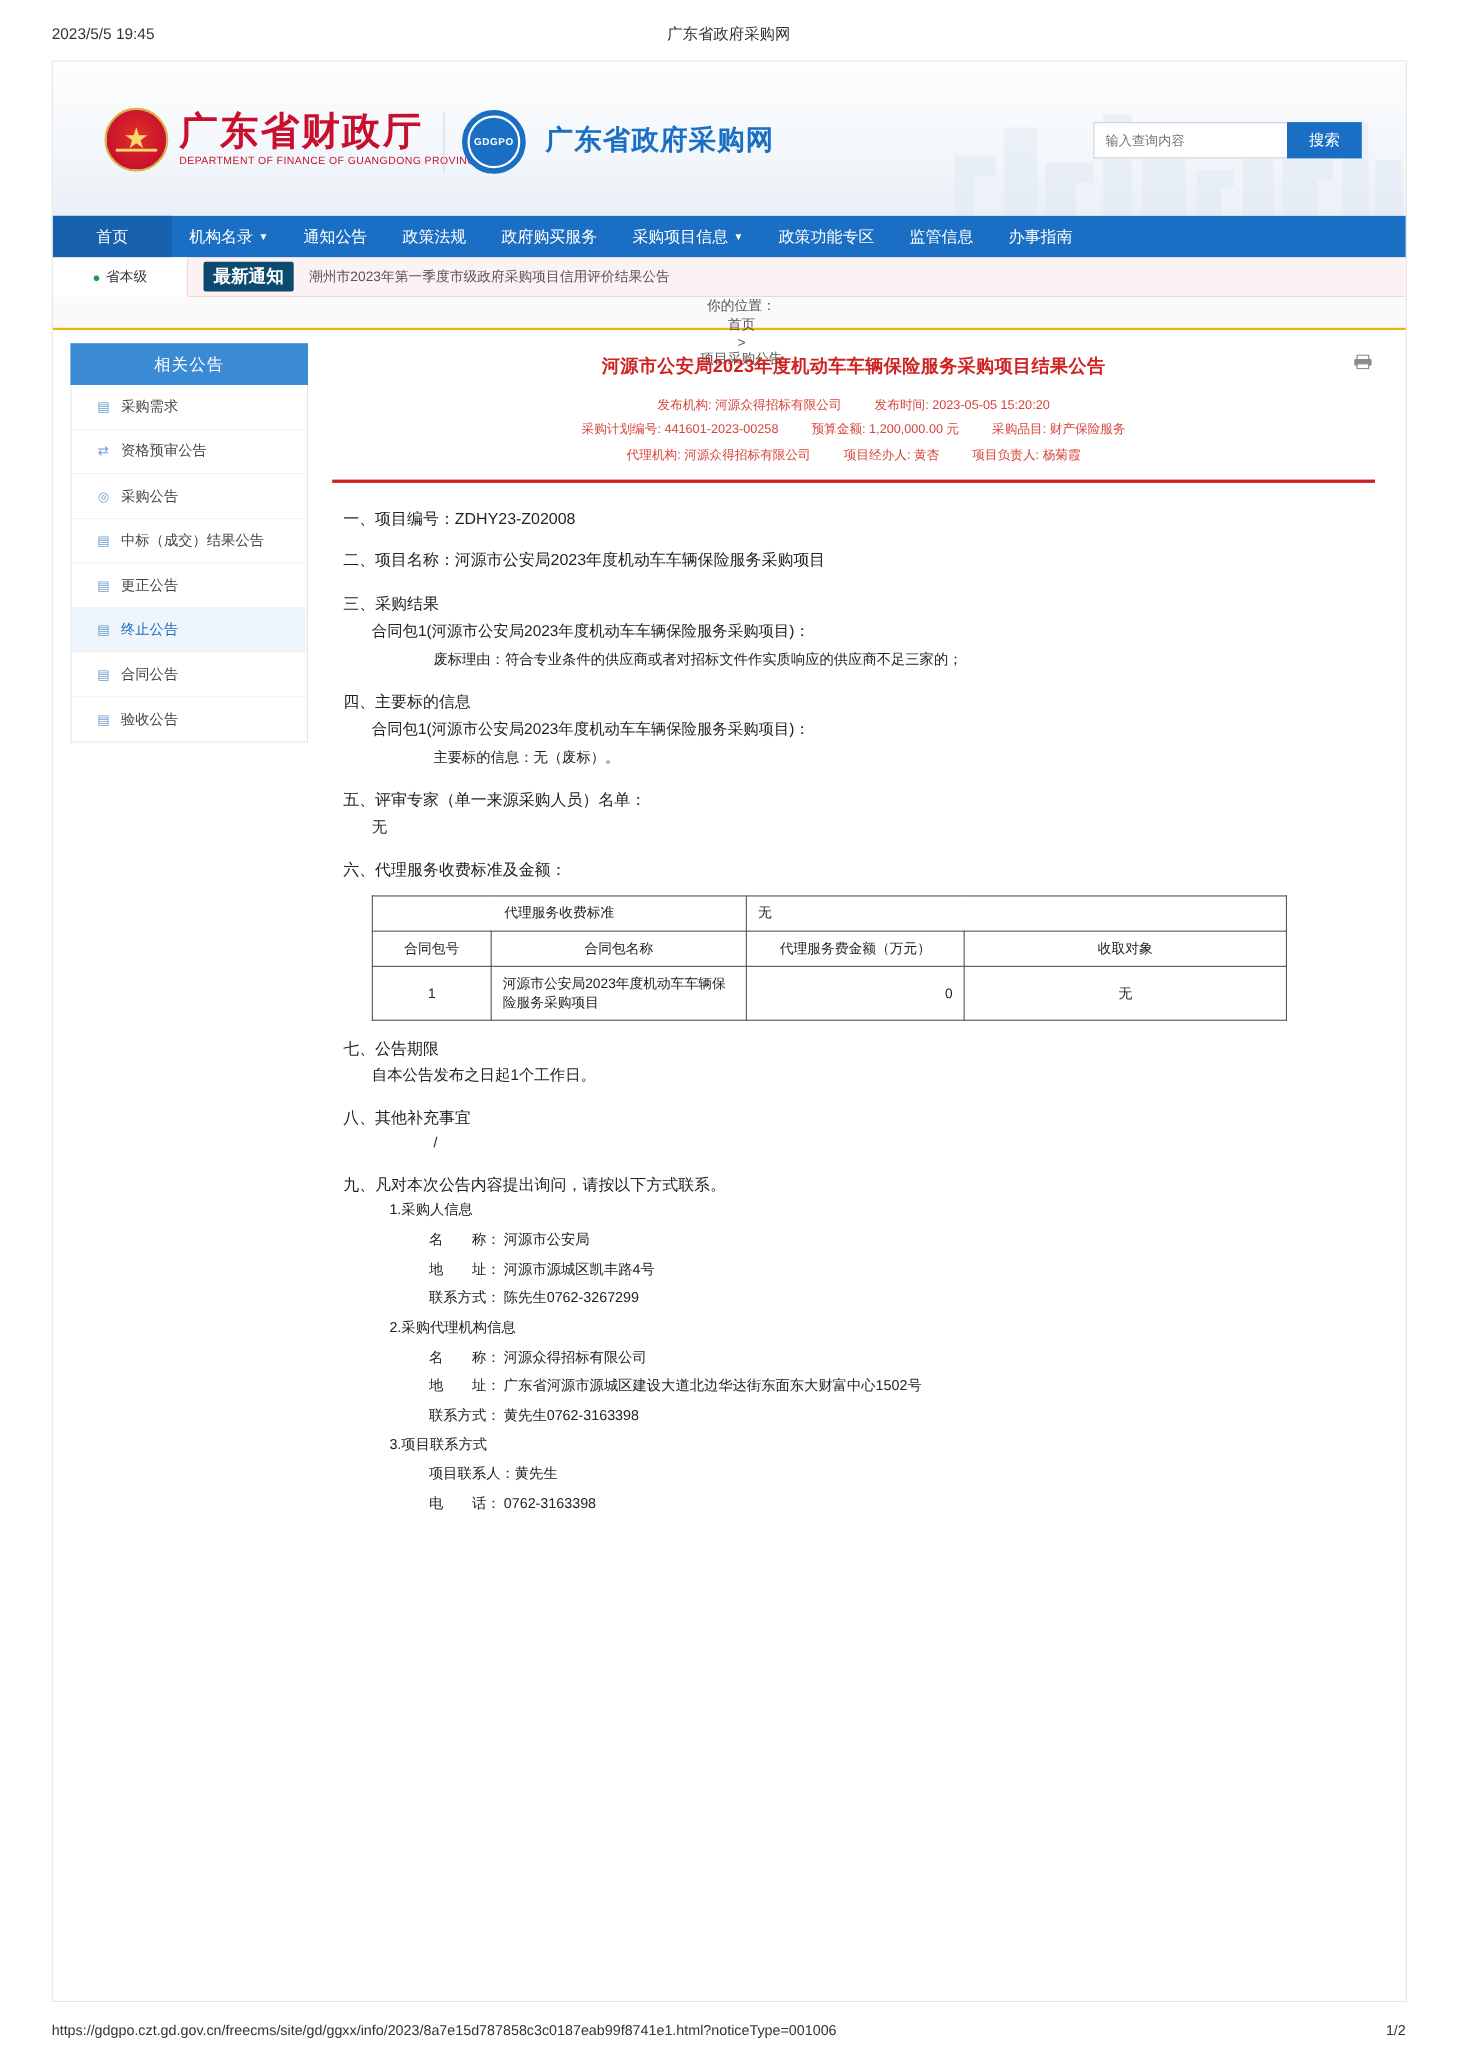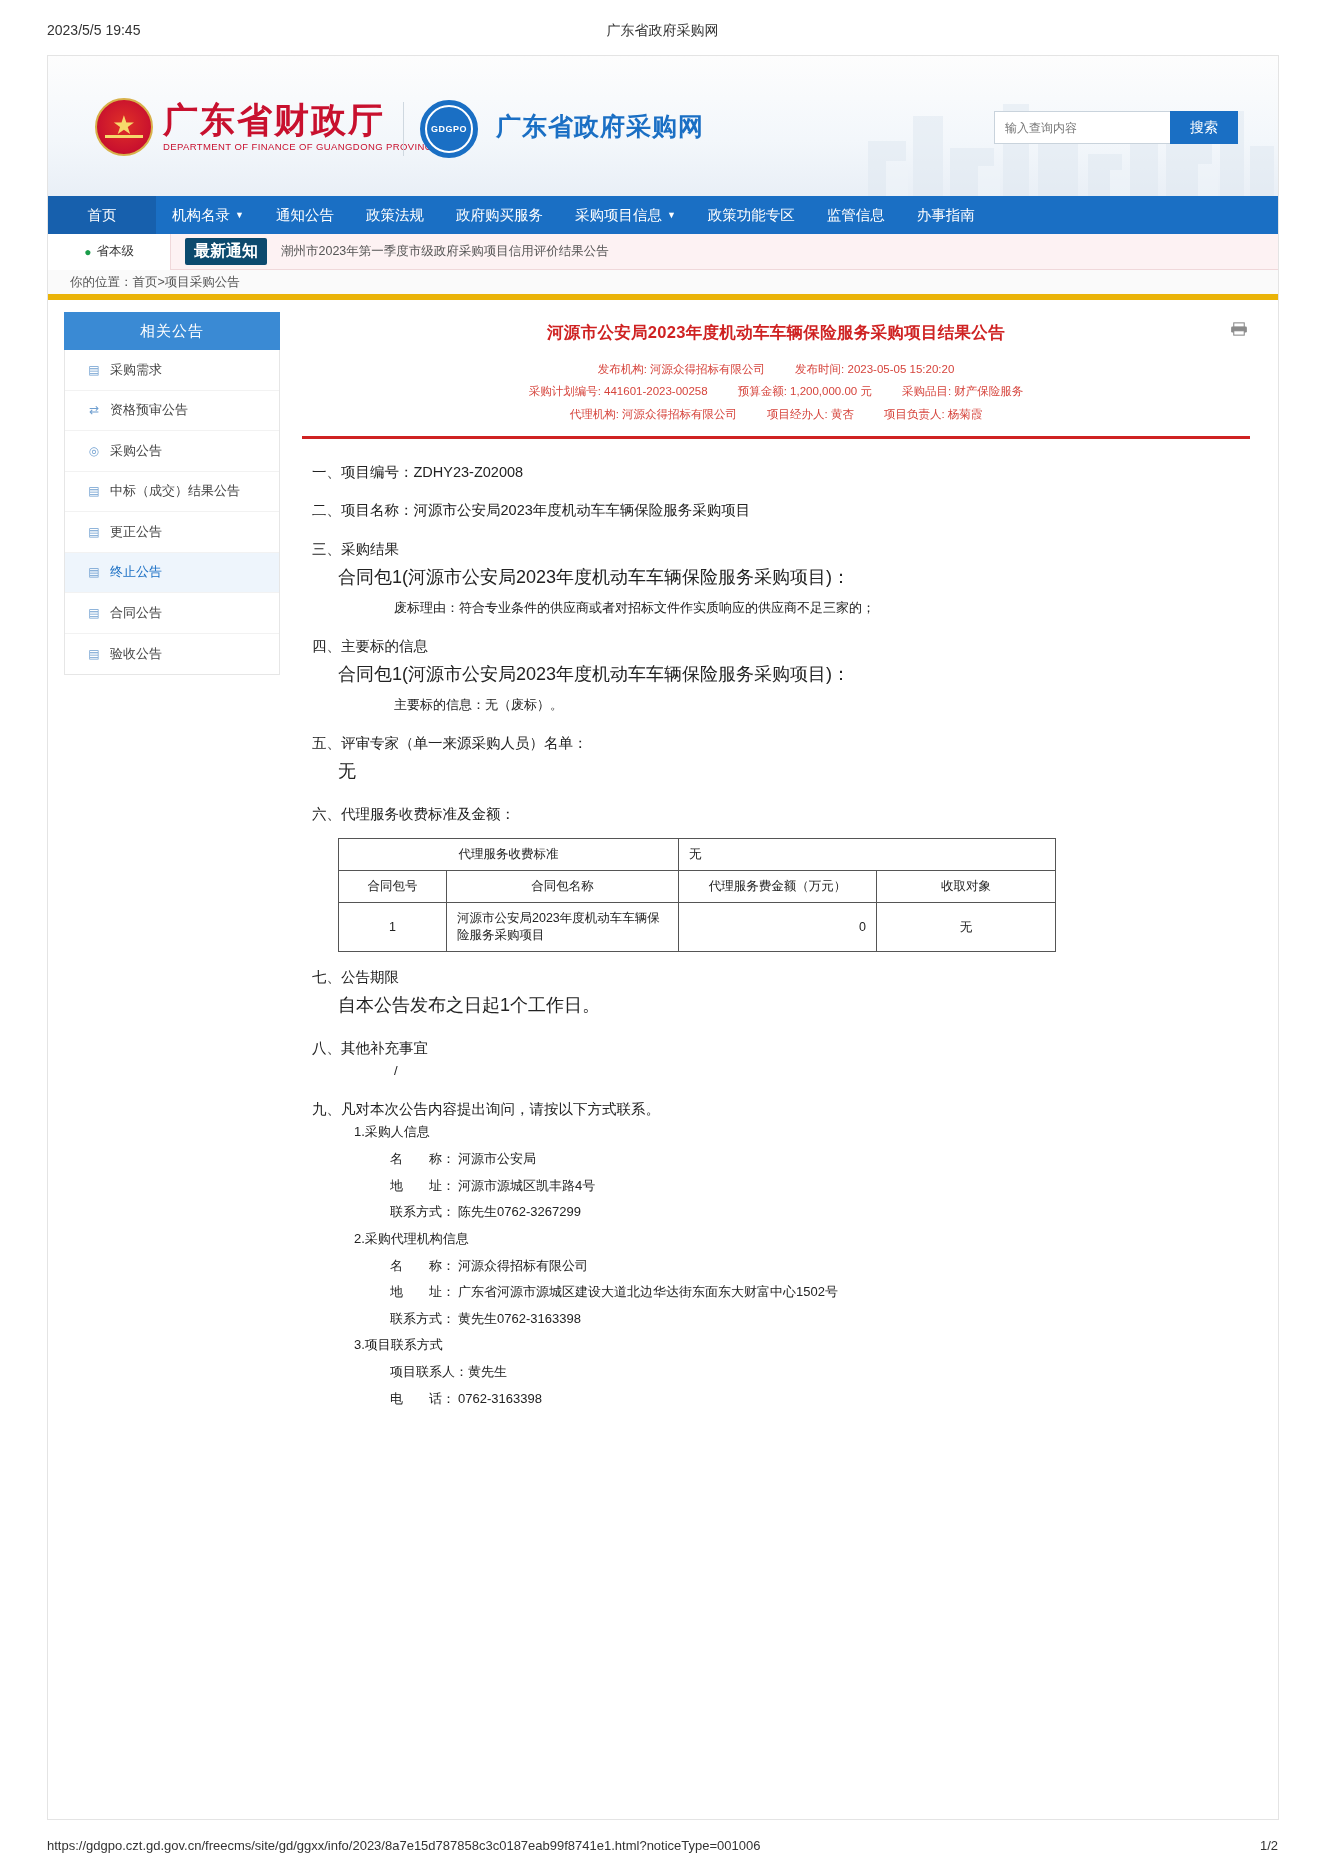--- a/index.html
+++ b/index.html
@@ -162,21 +162,21 @@
   .notice-tag {
     margin-left: 14px; background: #0c4a6e; color: #fff;
     font-size: 16px; padding: 3px 9px; border-radius: 2px; font-weight: bold;
   }
   .notice-text { margin-left: 14px; color: #555; }
 
   
   .breadcrumb {
     height: 30px; display: flex; align-items: center;
     padding-left: 22px; font-size: 12.5px; color: #555;
-    background: #fafafa; border-bottom: 6px solid #eab308;
+    background: #fafafa; border-bottom: 2px solid #eab308; flex-direction: column;
   }
   .breadcrumb a { color: #555; text-decoration: none; }
 
   
   .content { display: flex; align-items: flex-start; }
   .sidebar { width: 232px; flex: 0 0 232px; padding: 12px 0 0 16px; }
   .sidebar-head {
     height: 38px; background: #3a8ad4; color: #fff;
     display: flex; align-items: center; justify-content: center;
     font-size: 15px; letter-spacing: 1px;
@@ -206,28 +206,28 @@
   .meta-lines .mrow { display: flex; justify-content: center; gap: 30px; }
   .meta-lines .mcell { white-space: nowrap; }
   .meta-lines .mv { color: #d6443c; }
   .rule {
     height: 3px; background: #cf2222; margin: 11px 0 20px;
   }
   .sec {
     font-size: 14.5px; color: #222; margin: 0 0 10px 10px; line-height: 1.9;
   }
   .sec-h { font-size: 14.5px; margin-left: 10px; margin-top: 16px; }
-  .ind1 { margin-left: 36px; font-size: 18px; line-height: 2.0; }
+  .ind1 { margin-left: 36px; font-size: 14px; line-height: 2.0; }
   .ind2 { margin-left: 92px; font-size: 13px; line-height: 2.0; }
   .ind4 { margin-left: 88px; font-size: 13px; line-height: 2.05; }
   .label-w { display: inline-block; min-width: 68px; }
 
   
   table.fee {
-    border-collapse: collapse; width: 718px; margin: 14px 0 6px 36px;
+    border-collapse: collapse; width: 832px; margin: 14px 0 6px 36px;
     font-size: 12.5px;
   }
   table.fee td {
     border: 1px solid #555; padding: 7px 10px; color: #222;
   }
   td.c { text-align: center; }
   td.r { text-align: right; }
 
   .sec-list { margin-left: 52px; font-size: 13px; line-height: 2.05; }
 </style>

